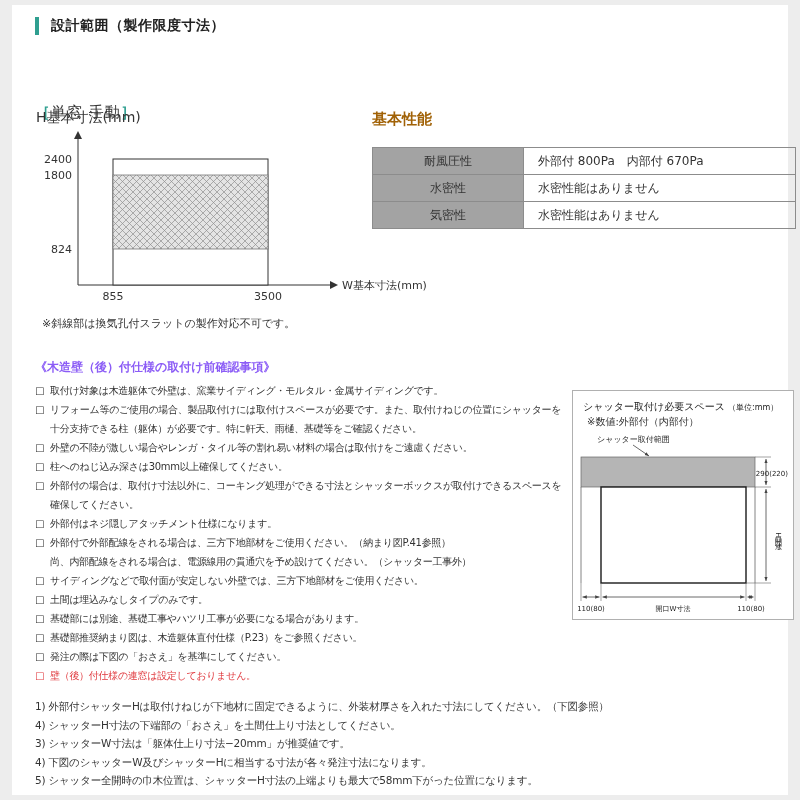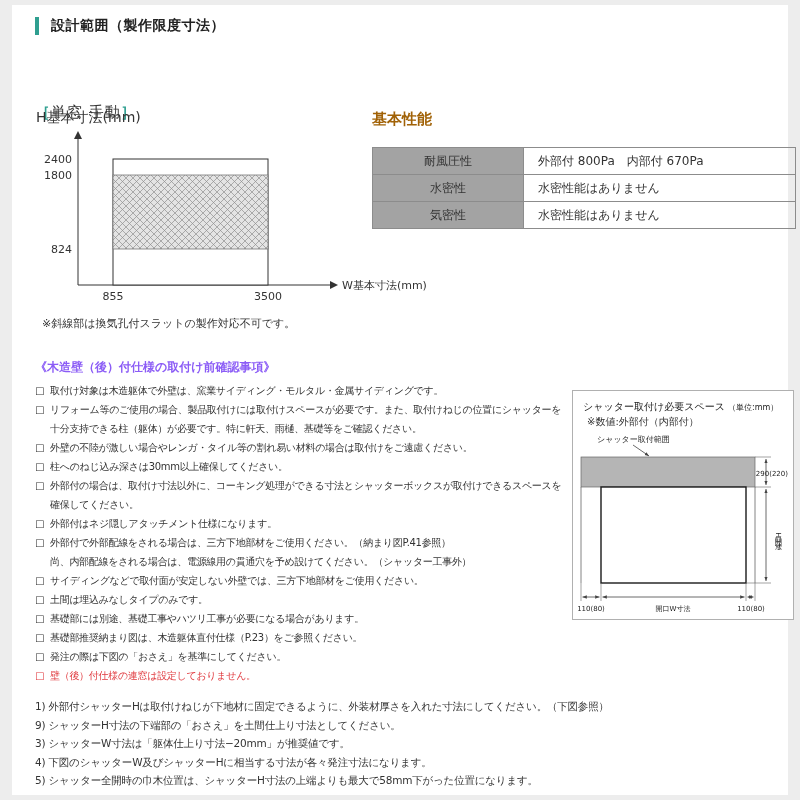--- a/index.html
+++ b/index.html
@@ -205,19 +205,19 @@
         <line x1="170.5" y1="168" x2="176.5" y2="168" stroke="#444" stroke-width="0.8" marker-start="url(#ar2)" marker-end="url(#ar2)"></line>
       </g>
       <text x="14" y="182" text-anchor="middle" class="dsmall">110(80)</text>
       <text x="96" y="182" text-anchor="middle" class="dsmall">開口W寸法</text>
       <text x="174" y="182" text-anchor="middle" class="dsmall">110(80)</text>
     </svg>
   </div>
 
   <div class="footnotes">
     <div class="footnote">1) 外部付シャッターHは取付けねじが下地材に固定できるように、外装材厚さを入れた寸法にしてください。（下図参照）</div>
-    <div class="footnote">9) シャッターH寸法の下端部の「おさえ」を土間仕上り寸法としてください。</div>
+    <div class="footnote">4) シャッターH寸法の下端部の「おさえ」を土間仕上り寸法としてください。</div>
     <div class="footnote">3) シャッターW寸法は「躯体仕上り寸法−20mm」が推奨値です。</div>
     <div class="footnote">4) 下図のシャッターW及びシャッターHに相当する寸法が各々発注寸法になります。</div>
     <div class="footnote">5) シャッター全開時の巾木位置は、シャッターH寸法の上端よりも最大で58mm下がった位置になります。</div>
   </div>
 
 </div>
 
 </body></html>

